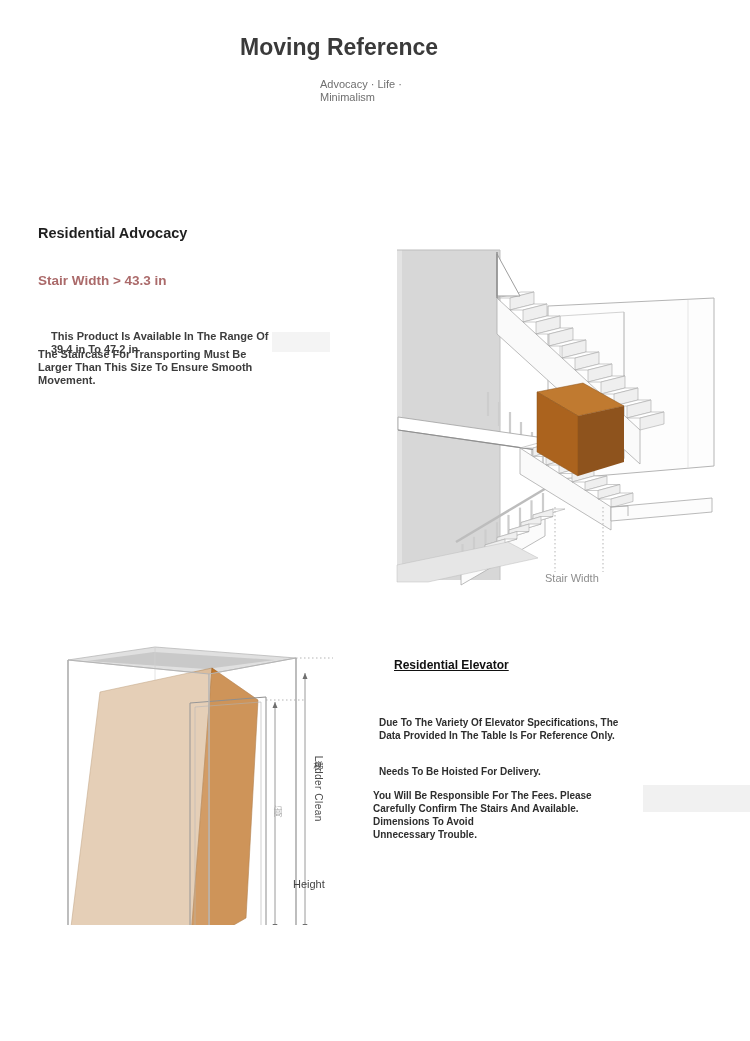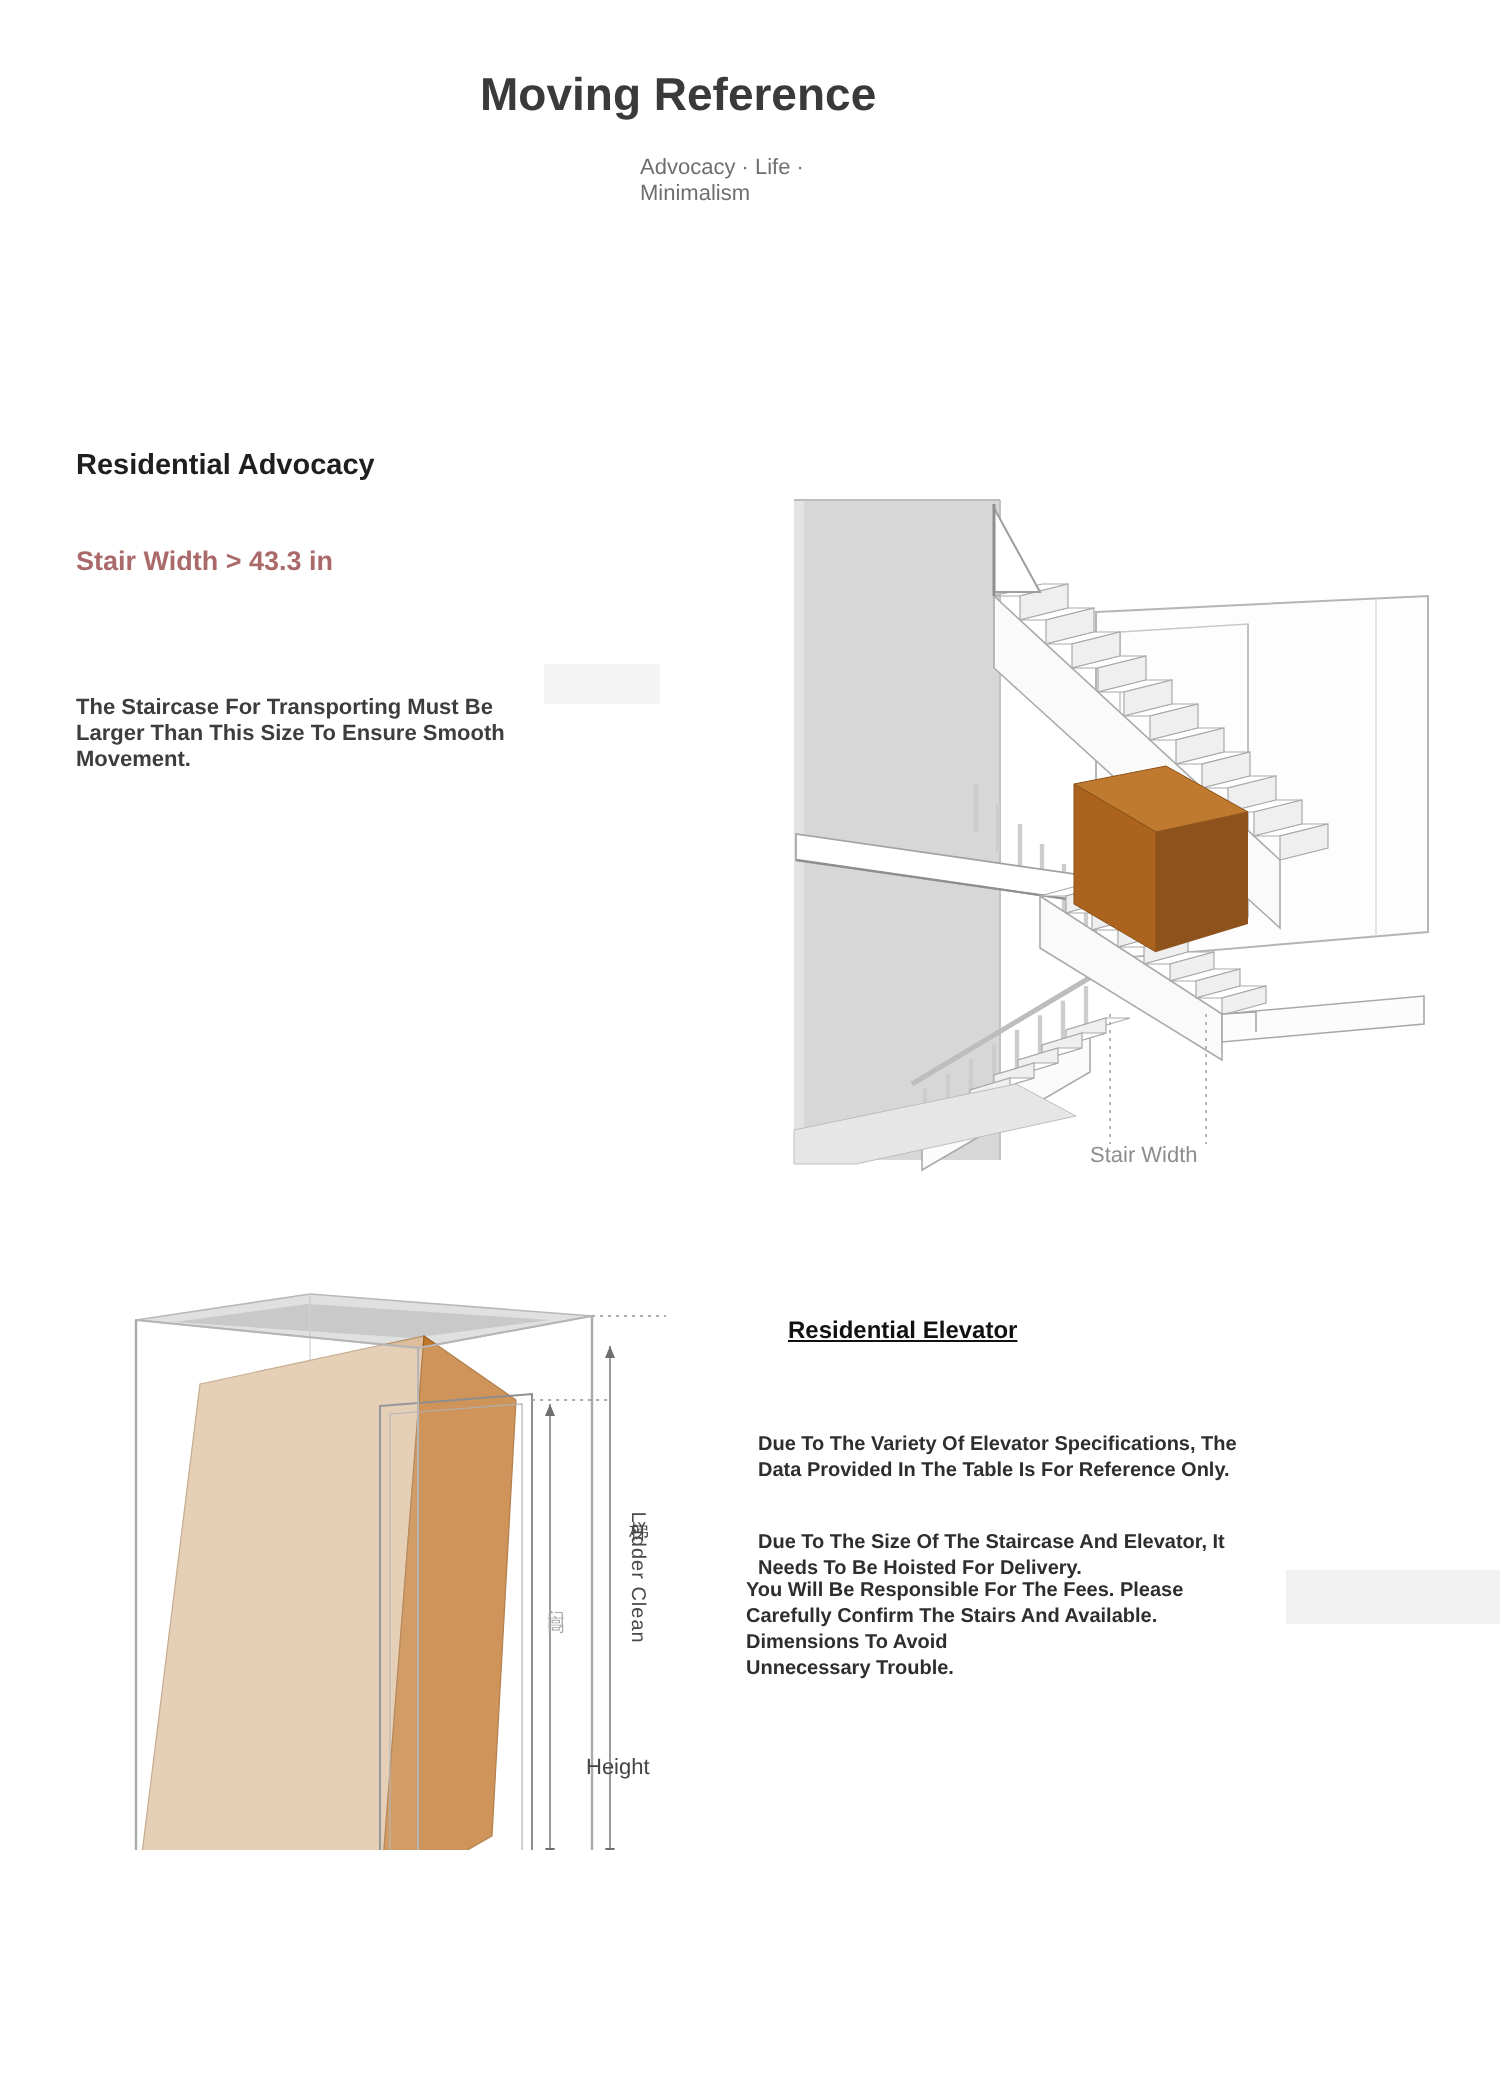--- a/index.html
+++ b/index.html
@@ -27,20 +27,24 @@
   <div class="abs" style="left:320px;top:78px;font-size:11px;line-height:13px;color:#6f6f6f;">
     <div class="nowrap">Advocacy · Life ·</div>
     <div class="nowrap">Minimalism</div>
   </div>
 
   <div class="abs nowrap" style="left:38px;top:225px;font-size:14.5px;font-weight:bold;color:#1f1f1f;">Residential Advocacy</div>
   <div class="abs nowrap" style="left:38px;top:273px;font-size:13.5px;font-weight:600;color:#ab6a6a;">Stair Width &gt; 43.3 in</div>
 
   <div class="abs" style="left:272px;top:332px;width:58px;height:20px;background:#f4f4f4;"></div>
 
+  <div class="abs" style="left:38px;top:330px;">
+    <div class="t11 nowrap" style="padding-left:13px;">This Product Is Available In The Range Of</div>
+    <div class="t11 nowrap" style="padding-left:13px;">39.4 in To 47.2 in</div>
+  </div>
   <div class="abs" style="left:38px;top:348px;">
     <div class="t11 nowrap">The Staircase For Transporting Must Be</div>
     <div class="t11 nowrap">Larger Than This Size To Ensure Smooth</div>
     <div class="t11 nowrap">Movement.</div>
   </div>
 
   <svg class="abs" style="left:388px;top:240px;" width="335" height="350" viewBox="0 0 335 350">
 
     <g>
       <rect x="9" y="10" width="103" height="330" fill="#d7d7d7"></rect>
@@ -225,21 +229,20 @@
 
   <div class="abs nowrap" style="left:394px;top:658px;font-size:12px;font-weight:bold;color:#111;text-decoration:underline;">Residential Elevator</div>
 
   <div class="abs" style="left:643px;top:785px;width:107px;height:27px;background:#f1f1f1;"></div>
 
   <div class="abs" style="left:379px;top:716px;">
     <div class="t115 nowrap">Due To The Variety Of Elevator Specifications, The</div>
     <div class="t115 nowrap">Data Provided In The Table Is For Reference Only.</div>
   </div>
   <div class="abs" style="left:379px;top:765px;">
-    <div class="t115 nowrap">Due To The Size Of The Staircase And Elevator, It</div>
     <div class="t115 nowrap">Needs To Be Hoisted For Delivery.</div>
   </div>
   <div class="abs" style="left:373px;top:789px;">
     <div class="t115 nowrap">You Will Be Responsible For The Fees. Please</div>
     <div class="t115 nowrap">Carefully Confirm The Stairs And Available.</div>
     <div class="t115 nowrap">Dimensions To Avoid</div>
     <div class="t115 nowrap">Unnecessary Trouble.</div>
   </div>
 
 </div>

